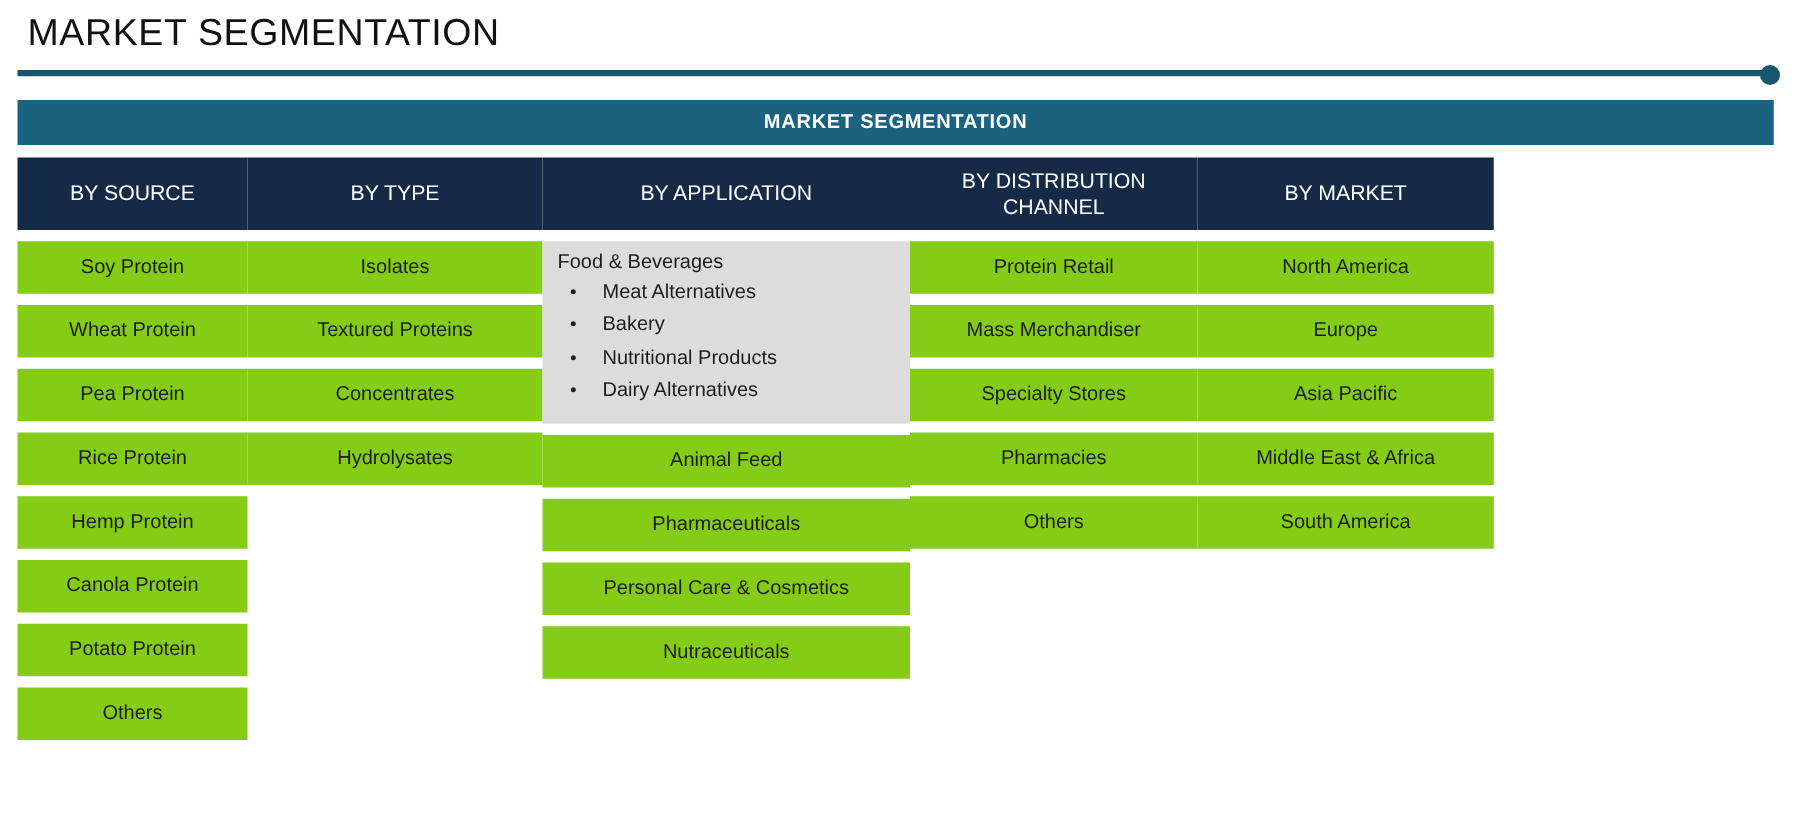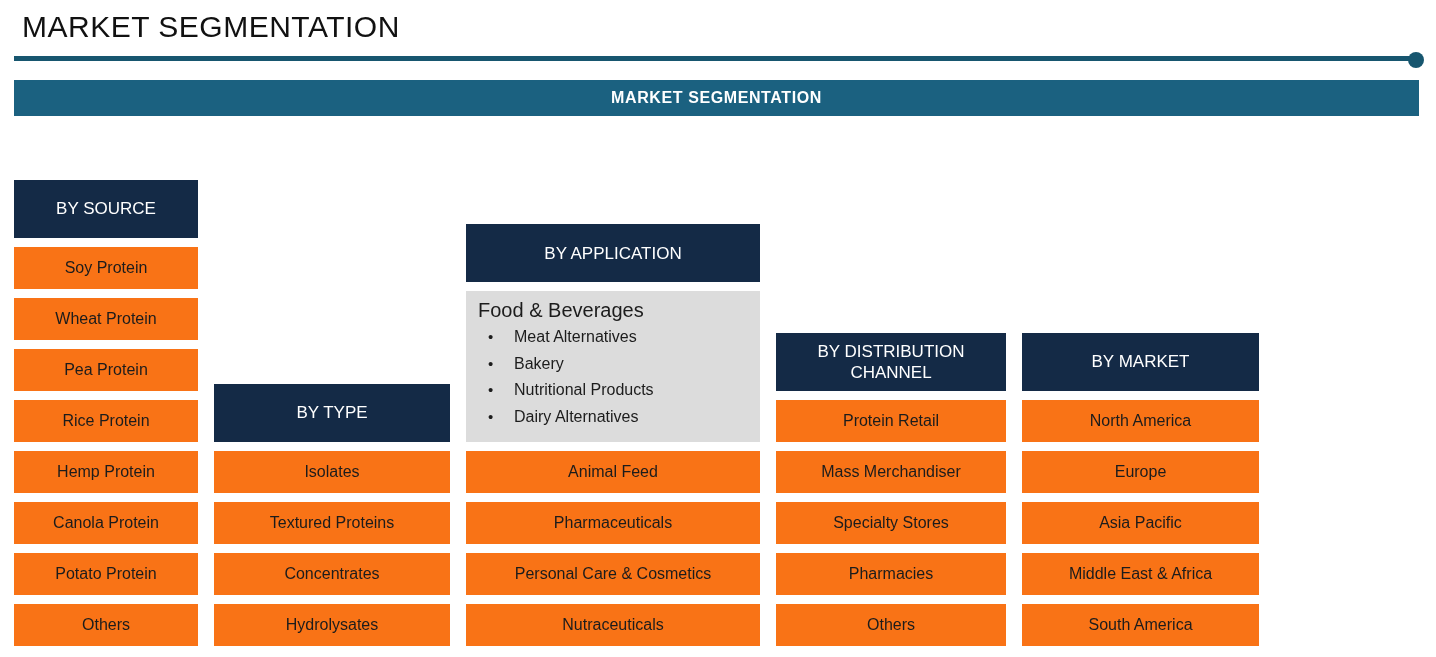--- a/index.html
+++ b/index.html
@@ -71,22 +71,22 @@
   }
 
   
   .columns {
     position: absolute;
     left: 14px;
     top: 126px;
     width: 1405px;
     height: 520px;
     display: flex;
-    align-items: flex-end;
-    gap: 16px;
+    align-items: flex-start;
+    gap: 0;
   }
   .col { display: flex; flex-direction: column; gap: 9px; }
   .col-source { width: 184px; }
   .col-type   { width: 236px; }
   .col-form   { width: 184px; }
   .col-app    { width: 294px; }
   .col-dist   { width: 230px; }
   .col-region { width: 237px; }
 
   .col-head {
@@ -97,42 +97,42 @@
     height: 58px;
     display: flex;
     align-items: center;
     justify-content: center;
     text-align: center;
     line-height: 1.25;
     padding: 0 6px;
   }
 
   .cell {
-    background: #f97316;
+    background: #84cc16;
     color: #1c1c1c;
     font-size: 16px;
     min-height: 42px;
     display: flex;
     align-items: center;
     justify-content: center;
     text-align: center;
     padding: 6px 8px;
   }
 
   
   .cell-group {
     background: #dcdcdc;
     color: #1c1c1c;
     font-size: 16px;
     padding: 8px 10px 10px 10px;
     display: block;
     text-align: left;
   }
   .group-title {
-    font-size: 20px;
+    font-size: 16px;
     margin: 0 0 4px 2px;
   }
   .bullets {
     list-style: none;
     margin: 0;
     padding: 0;
   }
   .bullets li {
     position: relative;
     padding-left: 38px;

